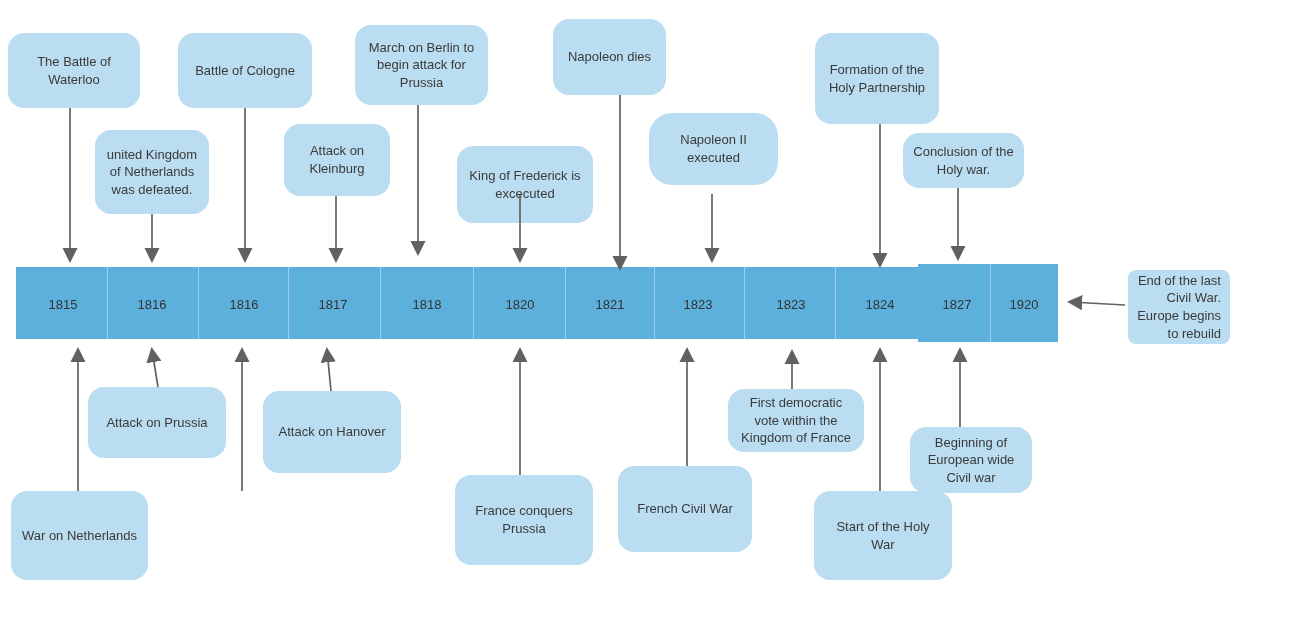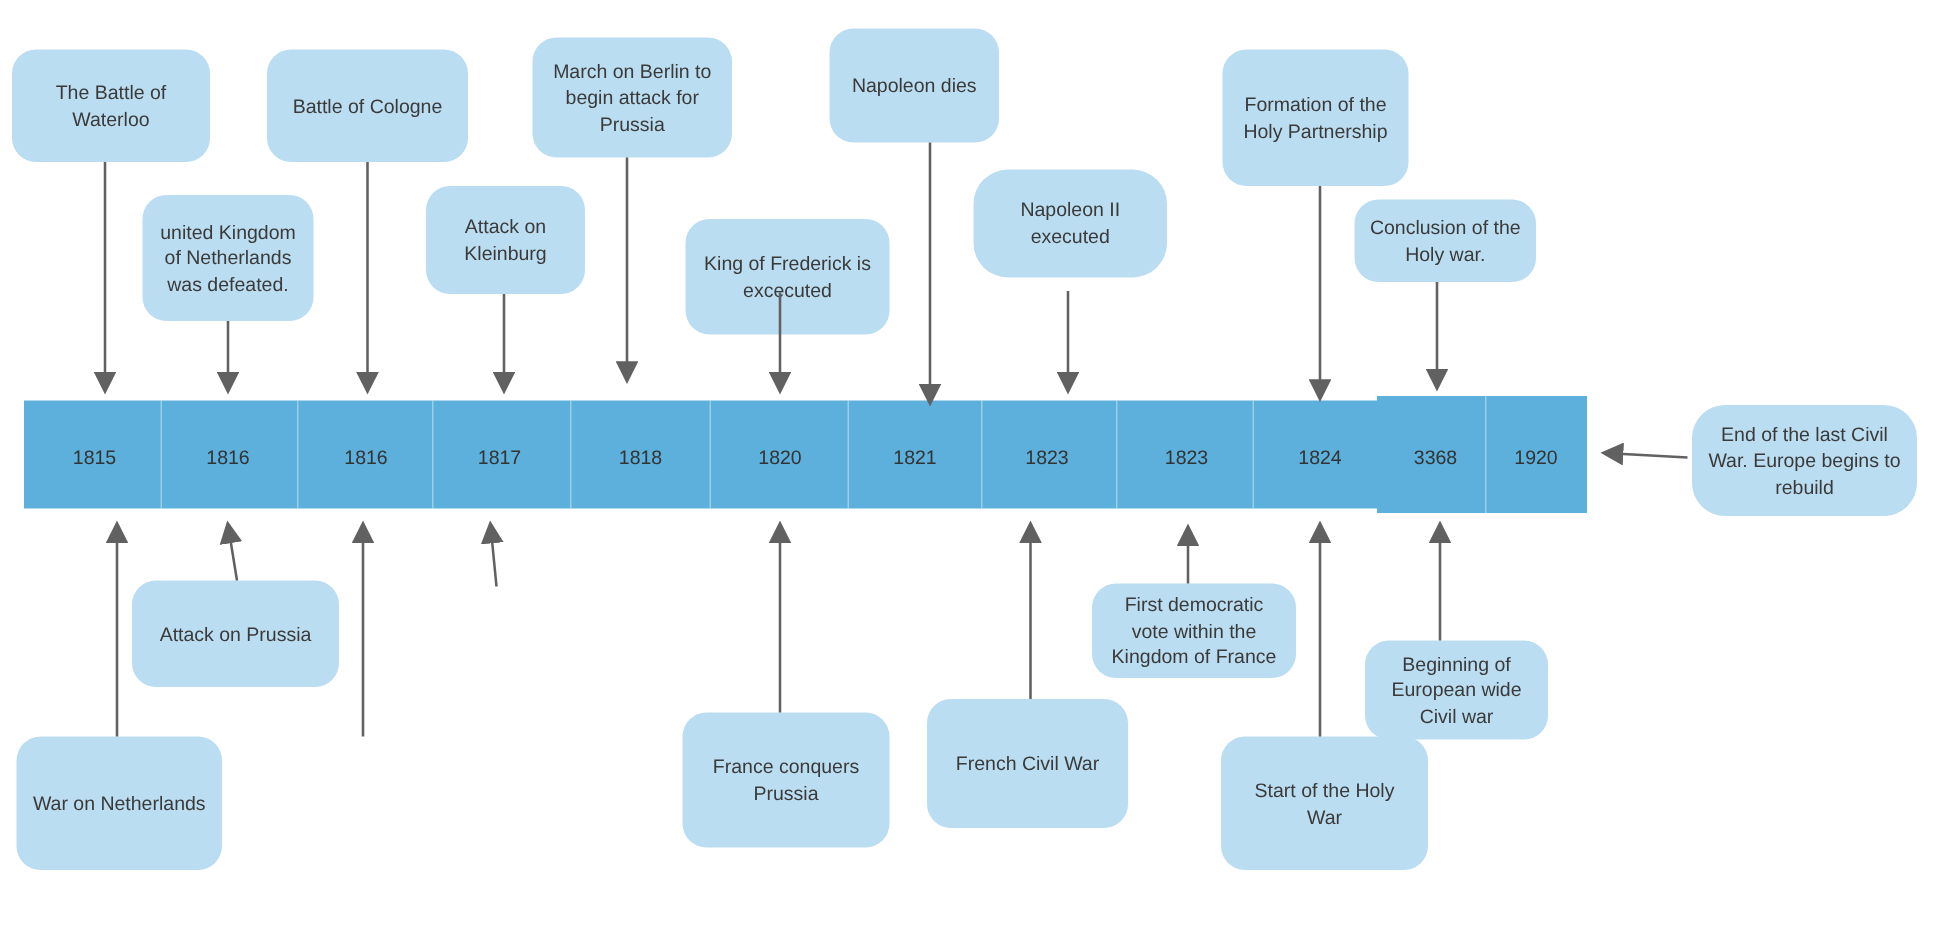--- a/index.html
+++ b/index.html
@@ -69,43 +69,44 @@
   <span class="year" style="left:63px;">1815</span>
   <span class="year" style="left:152px;">1816</span>
   <span class="year" style="left:244px;">1816</span>
   <span class="year" style="left:333px;">1817</span>
   <span class="year" style="left:427px;">1818</span>
   <span class="year" style="left:520px;">1820</span>
   <span class="year" style="left:610px;">1821</span>
   <span class="year" style="left:698px;">1823</span>
   <span class="year" style="left:791px;">1823</span>
   <span class="year" style="left:880px;">1824</span>
-  <span class="year" style="left:957px;">3368</span>
+  <span class="year" style="left:957px;">1827</span>
   <span class="year" style="left:1024px;">1920</span>
 
   <div class="event-box" style="left:8px;top:33px;width:132px;height:75px;">The Battle of Waterloo</div>
   <div class="event-box" style="left:95px;top:130px;width:114px;height:84px;">united Kingdom of Netherlands was defeated.</div>
   <div class="event-box" style="left:178px;top:33px;width:134px;height:75px;">Battle of Cologne</div>
   <div class="event-box" style="left:284px;top:124px;width:106px;height:72px;">Attack on Kleinburg</div>
   <div class="event-box" style="left:355px;top:25px;width:133px;height:80px;">March on Berlin to begin attack for Prussia</div>
   <div class="event-box" style="left:457px;top:118px;width:136px;height:77px;margin-top:28px;">King of Frederick is excecuted</div>
   <div class="event-box" style="left:553px;top:19px;width:113px;height:76px;">Napoleon dies</div>
   <div class="event-box" style="left:649px;top:113px;width:129px;height:72px;border-radius:23px;">Napoleon II executed</div>
   <div class="event-box" style="left:815px;top:33px;width:124px;height:91px;">Formation of the Holy Partnership</div>
   <div class="event-box" style="left:903px;top:133px;width:121px;height:55px;">Conclusion of the Holy war.</div>
 
   <div class="event-box" style="left:11px;top:491px;width:137px;height:89px;text-align:center;">War on Netherlands</div>
   <div class="event-box" style="left:88px;top:387px;width:138px;height:71px;">Attack on Prussia</div>
+  <div class="event-box" style="left:263px;top:391px;width:138px;height:82px;">Attack on Hanover</div>
   <div class="event-box" style="left:618px;top:466px;width:134px;height:86px;">French Civil War</div>
   <div class="event-box" style="left:455px;top:475px;width:138px;height:90px;">France conquers Prussia</div>
   <div class="event-box" style="left:728px;top:389px;width:136px;height:63px;">First democratic vote within the Kingdom of France</div>
   <div class="event-box" style="left:814px;top:491px;width:138px;height:89px;">Start of the Holy War</div>
   <div class="event-box" style="left:910px;top:427px;width:122px;height:66px;">Beginning of European wide Civil war</div>
 
-  <div class="event-box" style="left:1128px;top:270px;width:150px;height:74px;border-radius:22px;">End of the last Civil War. Europe begins to rebuild</div>
+  <div class="event-box" style="left:1128px;top:270px;width:102px;height:74px;border-radius:8px;text-align:right;">End of the last Civil War. Europe begins to rebuild</div>
 
   <svg class="arrows" width="1295" height="633" viewBox="0 0 1295 633">
     <defs>
       <marker id="ah" viewBox="0 0 10 10" refX="8" refY="5" markerWidth="9" markerHeight="9" orient="auto-start-reverse">
         <path d="M0,0 L10,5 L0,10 z" style="fill:var(--arrow-color)"></path>
       </marker>
     </defs>
 
     <line x1="70" y1="108" x2="70" y2="260" marker-end="url(#ah)"></line>
     <line x1="152" y1="214" x2="152" y2="260" marker-end="url(#ah)"></line>

